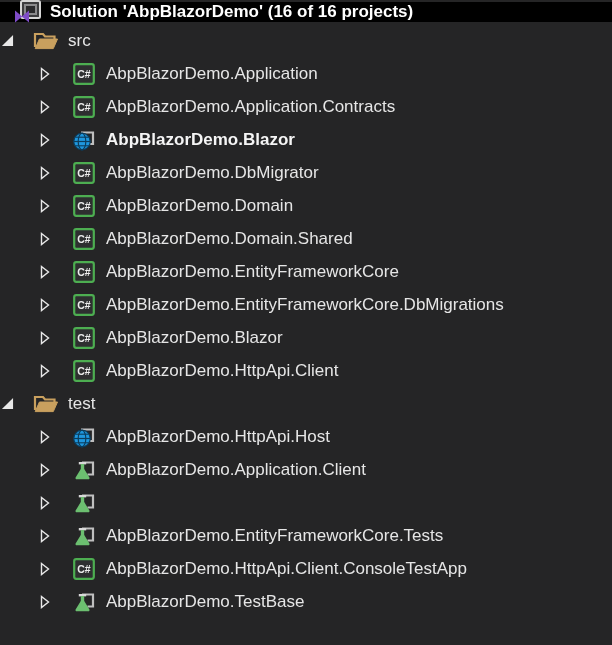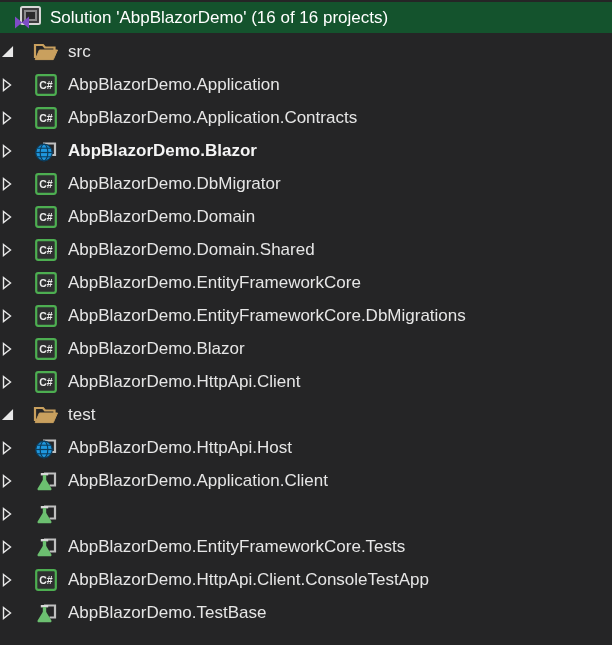--- a/index.html
+++ b/index.html
@@ -11,24 +11,24 @@
   }
   .tree { padding-top:2px; }
   .row {
     display:flex; align-items:center;
     height:33px;
     color:#E6E6E6;
     font-size:17px;
     white-space:nowrap;
     cursor:default;
   }
-  .row.selected { background:#14532d; color:#FFFFFF; height:31px; margin-bottom:2px; }
+  .row.selected { background:#000000; color:#FFFFFF; height:20px; margin-bottom:2px;font-weight:bold; }
   .lv0 { padding-left:14px; }
   .lv1 { }
-  .lv2 { }
+  .lv2 { padding-left:38px; }
   .expander {
     width:14px; height:14px; flex:0 0 auto;
     display:flex; align-items:center; justify-content:center;
     margin-right:18px;
   }
   .iconbox {
     width:28px; flex:0 0 auto;
     display:flex; align-items:center; justify-content:center;
     margin-right:8px;
   }

